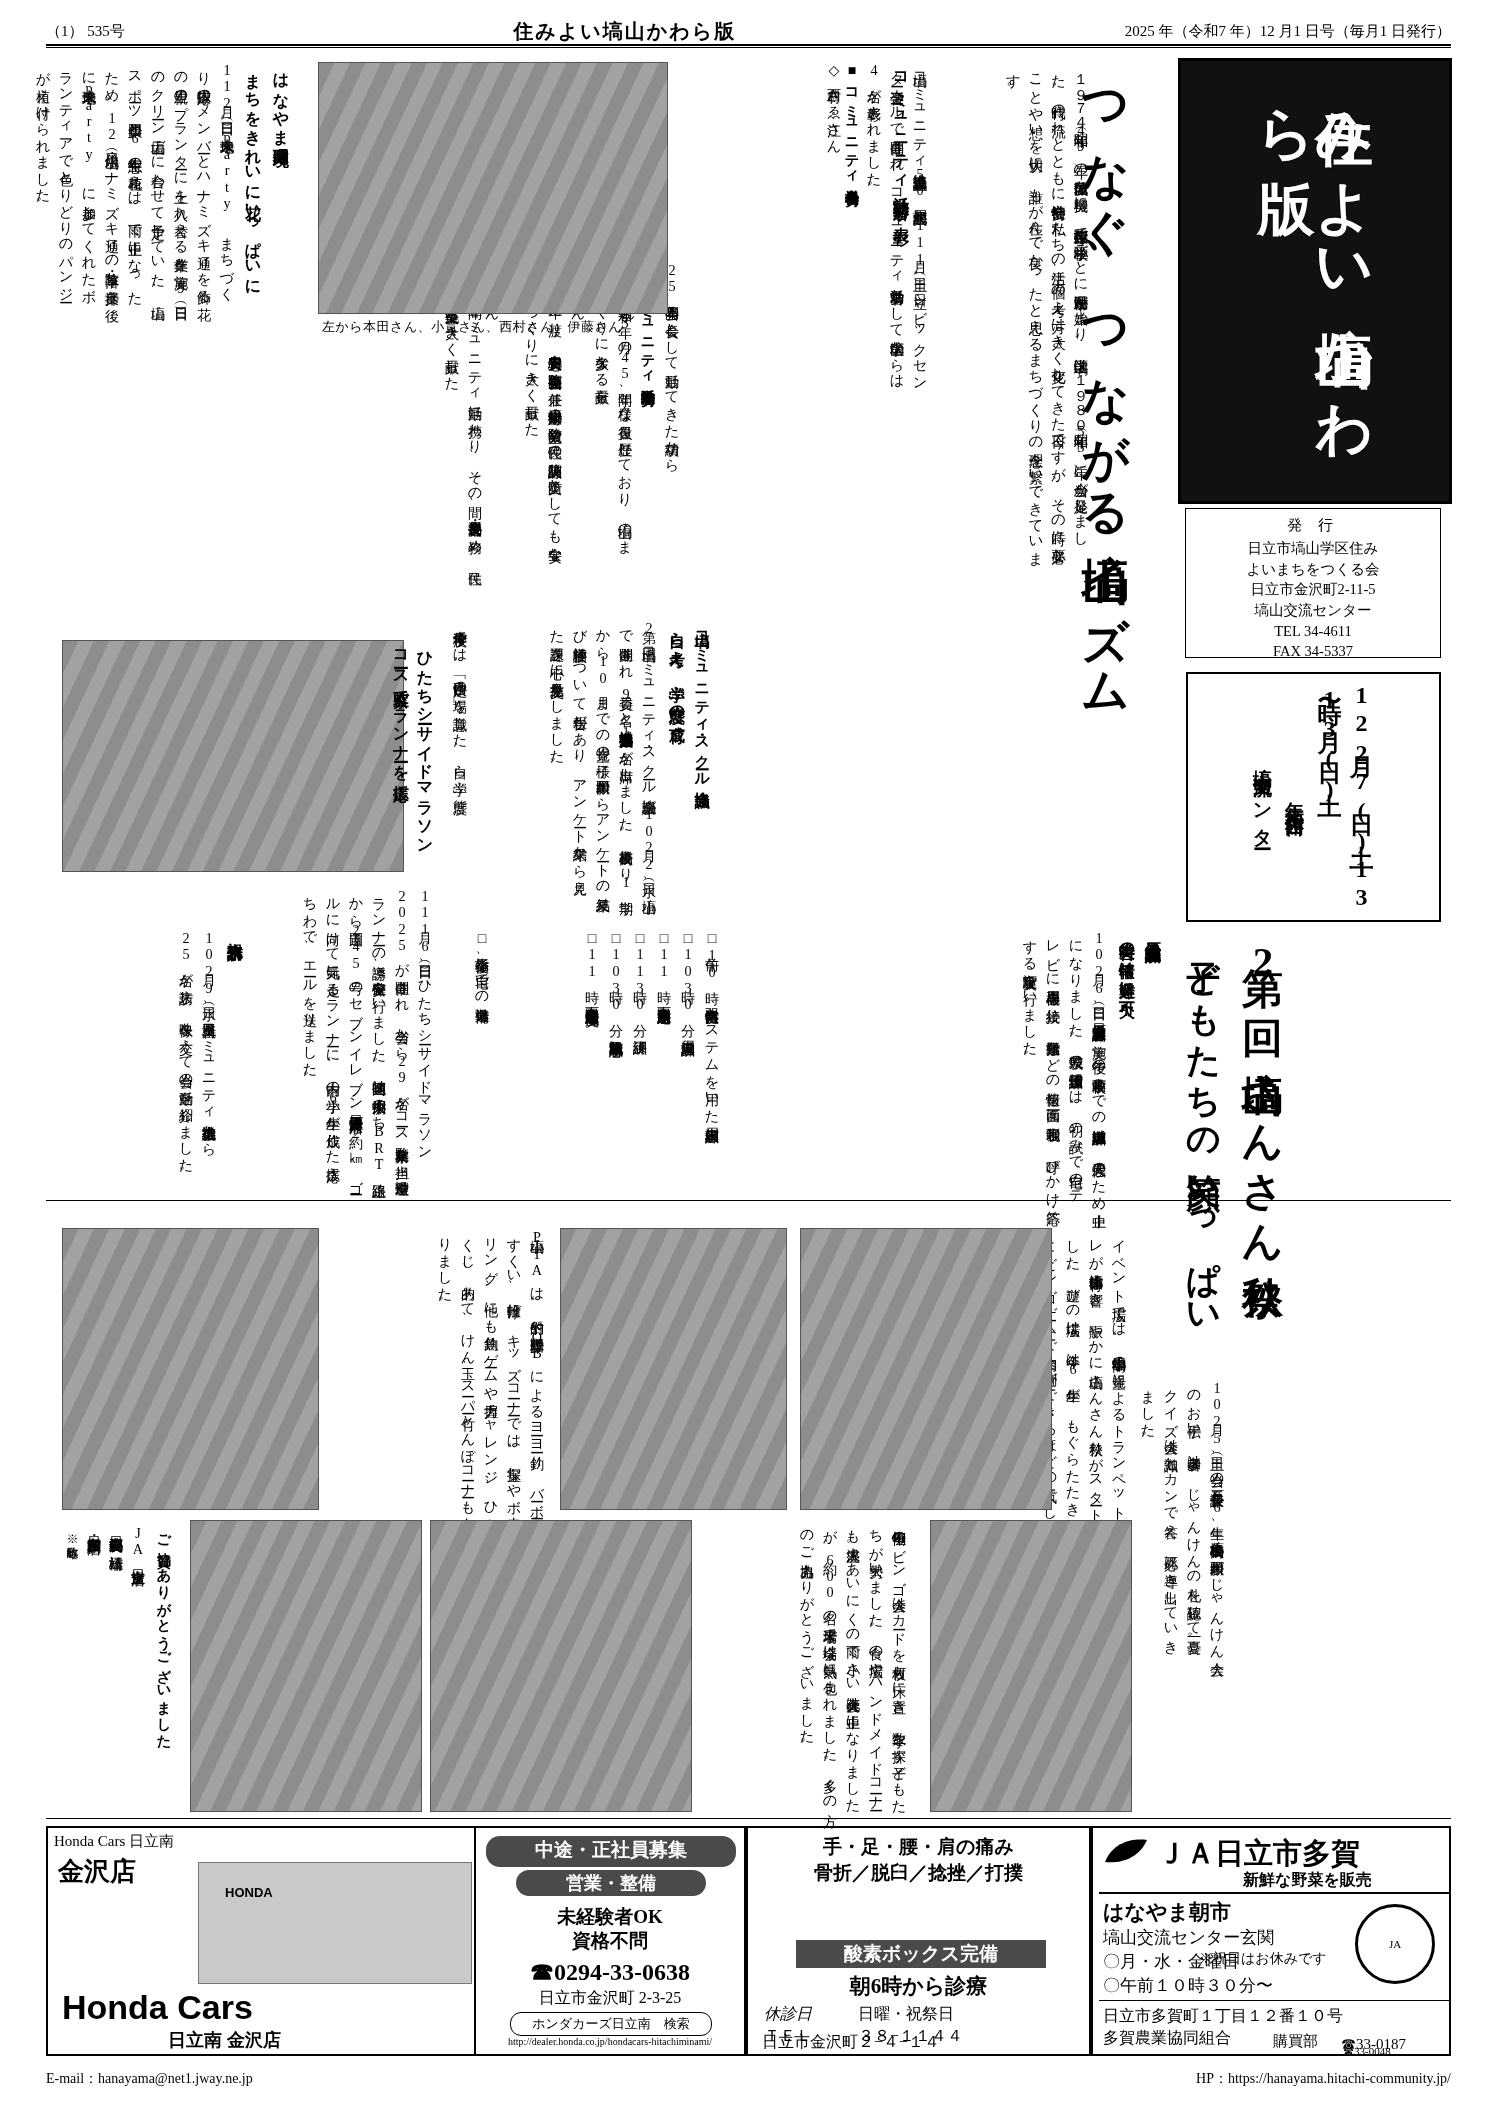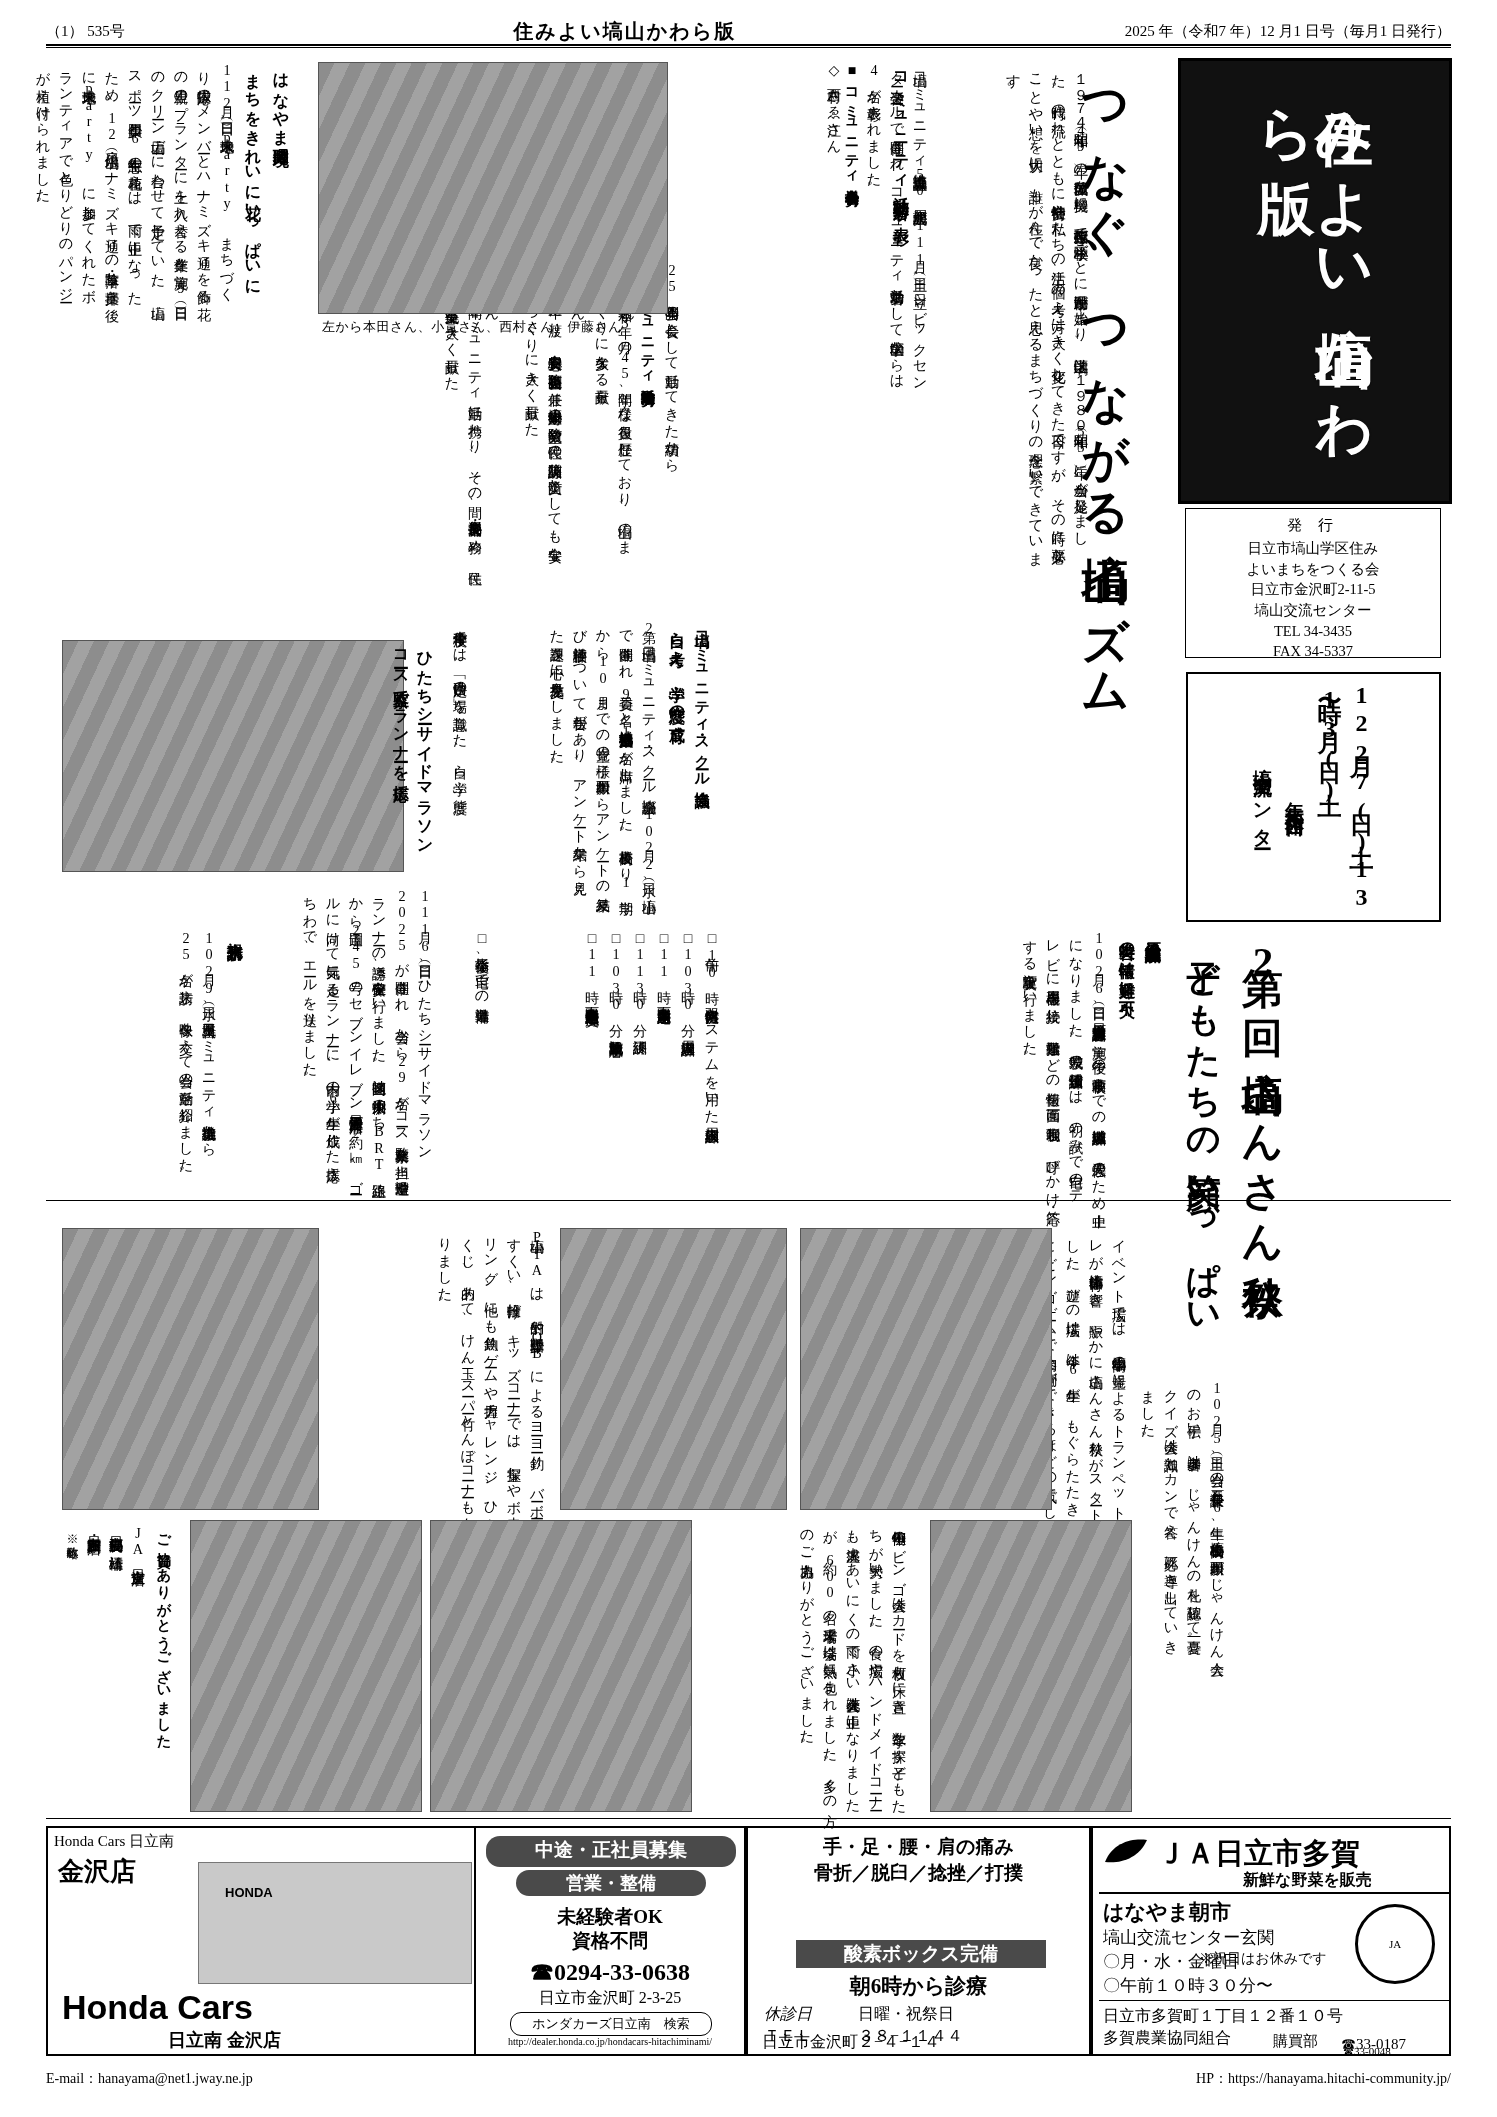--- a/index.html
+++ b/index.html
@@ -120,21 +120,21 @@
   <div class="logo">
     <div class="lg">住みよい塙山かわら版</div>
   </div>
 
   <div class="pubbox">
     <div class="t">発 行</div>
     <div>日立市塙山学区住み</div>
     <div>よいまちをつくる会</div>
     <div>日立市金沢町2-11-5</div>
     <div>塙山交流センター</div>
-    <div>TEL 34-3435</div>
+    <div>TEL 34-4611</div>
     <div>FAX 34-5337</div>
   </div>
 
   <div class="v head1">つなぐ、つながる塙山イズム</div>
   <div class="v lead">１９７４年（昭和49年）の茨城国体を契機に、翌年行政指導で小学校区ごとに市民運動が始まり、塙山学区は１９８０年（昭和55年）に当会が発足しました。時代の流れとともに社会情勢や私たちの生活、個々の考え方は大きく変化してきた今日ですが、その時々に必要なことや想いを大切に、誰もが住んで良かったと思えるまちづくりの理念を繋いできています。</div>
 
   <div class="v col bold" style="left:888px;top:62px;height:330px;font-size:16px;letter-spacing:2px;">コミュニティ活動功労者が表彰</div>
   <div class="v col" style="left:862px;top:62px;height:330px;">塙山コミュニティ推進協議会設立50周年記念式典が11月1日（土）、日立シビックセンター音楽ホールで開催され、コミュニティ活動功労者として塙山学区からは4名が表彰されました。</div>
   <div class="v col bold" style="left:840px;top:62px;height:210px;">■コミュニティ単会会長功労者</div>
   <div class="v col" style="left:822px;top:62px;height:210px;">◇西村さゑ江さん</div>

